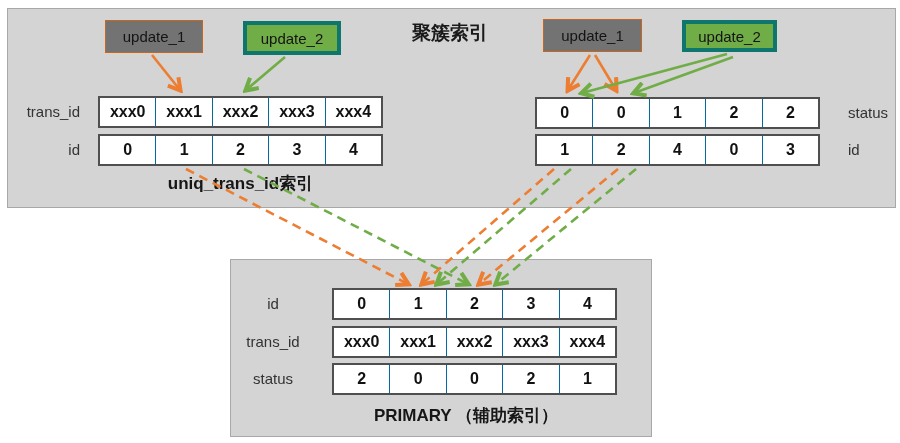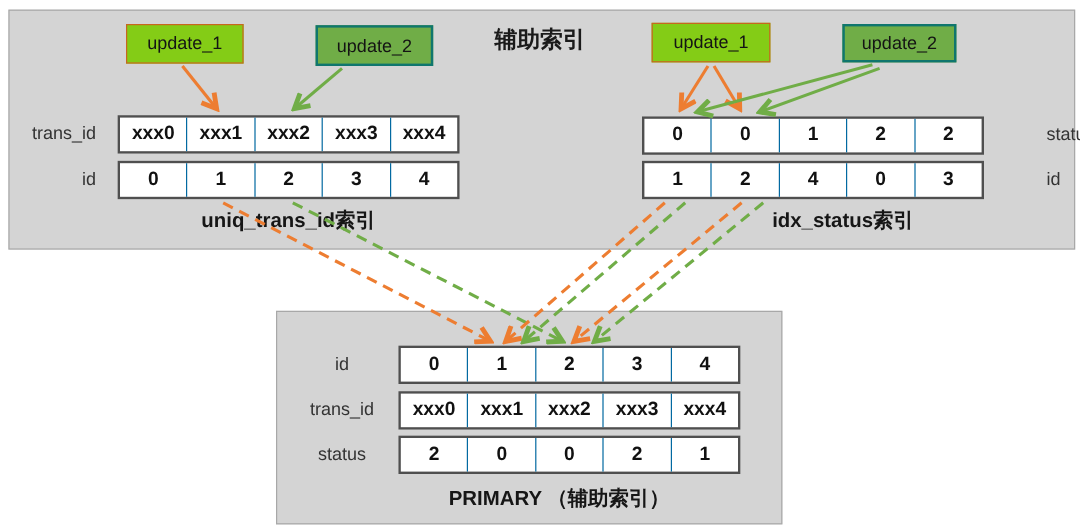--- a/index.html
+++ b/index.html
@@ -13,35 +13,35 @@
     box-sizing:border-box;
   }
   .panel-title{
     position:absolute;font-size:19px;font-weight:bold;color:#1a1a1a;
     text-align:center;z-index:2;
   }
   .ubox{
     position:absolute;display:flex;align-items:center;justify-content:center;
     font-size:15px;color:#141414;z-index:2;box-sizing:border-box;
   }
-  .ubox.orange{background:#84cc16;border:1px solid #c8661f;}
-  .ubox.green{background:#70AD47;border:2px solid #0f766e;margin-left:20px;}
+  .ubox.orange{background:#737373;border:1px solid #c8661f;}
+  .ubox.green{background:#70AD47;border:4px solid #0f766e;}
   .trow{
     position:absolute;display:flex;background:#ffffff;
     border:2px solid #4f4f4f;box-sizing:border-box;z-index:2;
   }
   .tcell{
     flex:1;display:flex;align-items:center;justify-content:center;
     font-size:16px;font-weight:bold;color:#111;
     border-left:1px solid #0369a1;box-sizing:border-box;
   }
   .tcell:first-child{border-left:none;}
   .rlabel{
     position:absolute;font-size:15px;color:#333;z-index:2;
-    line-height:32px;box-sizing:border-box;padding-left:24px;
+    line-height:32px;box-sizing:border-box;
   }
   .rlabel.right-align{text-align:right;}
   .rlabel.center-align{text-align:center;}
   .caption{
     position:absolute;font-size:17px;font-weight:bold;color:#161616;
     text-align:center;z-index:2;
   }
   .arrows{
     position:absolute;left:0;top:0;width:900px;height:443px;
     z-index:4;pointer-events:none;
@@ -49,21 +49,21 @@
 </style>
 </head>
 <body>
 
 <div class="stage">
 
   <div class="panel" style="left:7px;top:8px;width:889px;height:200px;"></div>
 
   <div class="panel" style="left:230px;top:259px;width:422px;height:178px;"></div>
 
-  <div class="panel-title" style="left:380px;top:20px;width:140px;">辅助索引</div>
+  <div class="panel-title" style="left:380px;top:20px;width:140px;">聚簇索引</div>
 
   <div class="ubox orange" style="left:105px;top:20px;width:98px;height:33px;">
     <span>update_1</span>
   </div>
   <div class="ubox green" style="left:243px;top:21px;width:98px;height:34px;">
     <span>update_2</span>
   </div>
   <div class="ubox orange" style="left:543px;top:19px;width:99px;height:33px;">
     <span>update_1</span>
   </div>
@@ -98,21 +98,20 @@
   </div>
   <div class="rlabel" style="left:848px;top:97px;width:50px;">status</div>
   <div class="trow" style="left:535px;top:134px;width:285px;height:32px;">
     <span class="tcell">1</span>
     <span class="tcell">2</span>
     <span class="tcell">4</span>
     <span class="tcell">0</span>
     <span class="tcell">3</span>
   </div>
   <div class="rlabel" style="left:848px;top:134px;width:50px;">id</div>
-  <div class="caption" style="left:560px;top:172px;width:285px;">idx_status索引</div>
 
   <div class="rlabel center-align" style="left:230px;top:288px;width:86px;">id</div>
   <div class="trow" style="left:332px;top:288px;width:285px;height:32px;">
     <span class="tcell">0</span>
     <span class="tcell">1</span>
     <span class="tcell">2</span>
     <span class="tcell">3</span>
     <span class="tcell">4</span>
   </div>
   <div class="rlabel center-align" style="left:230px;top:326px;width:86px;">trans_id</div>

